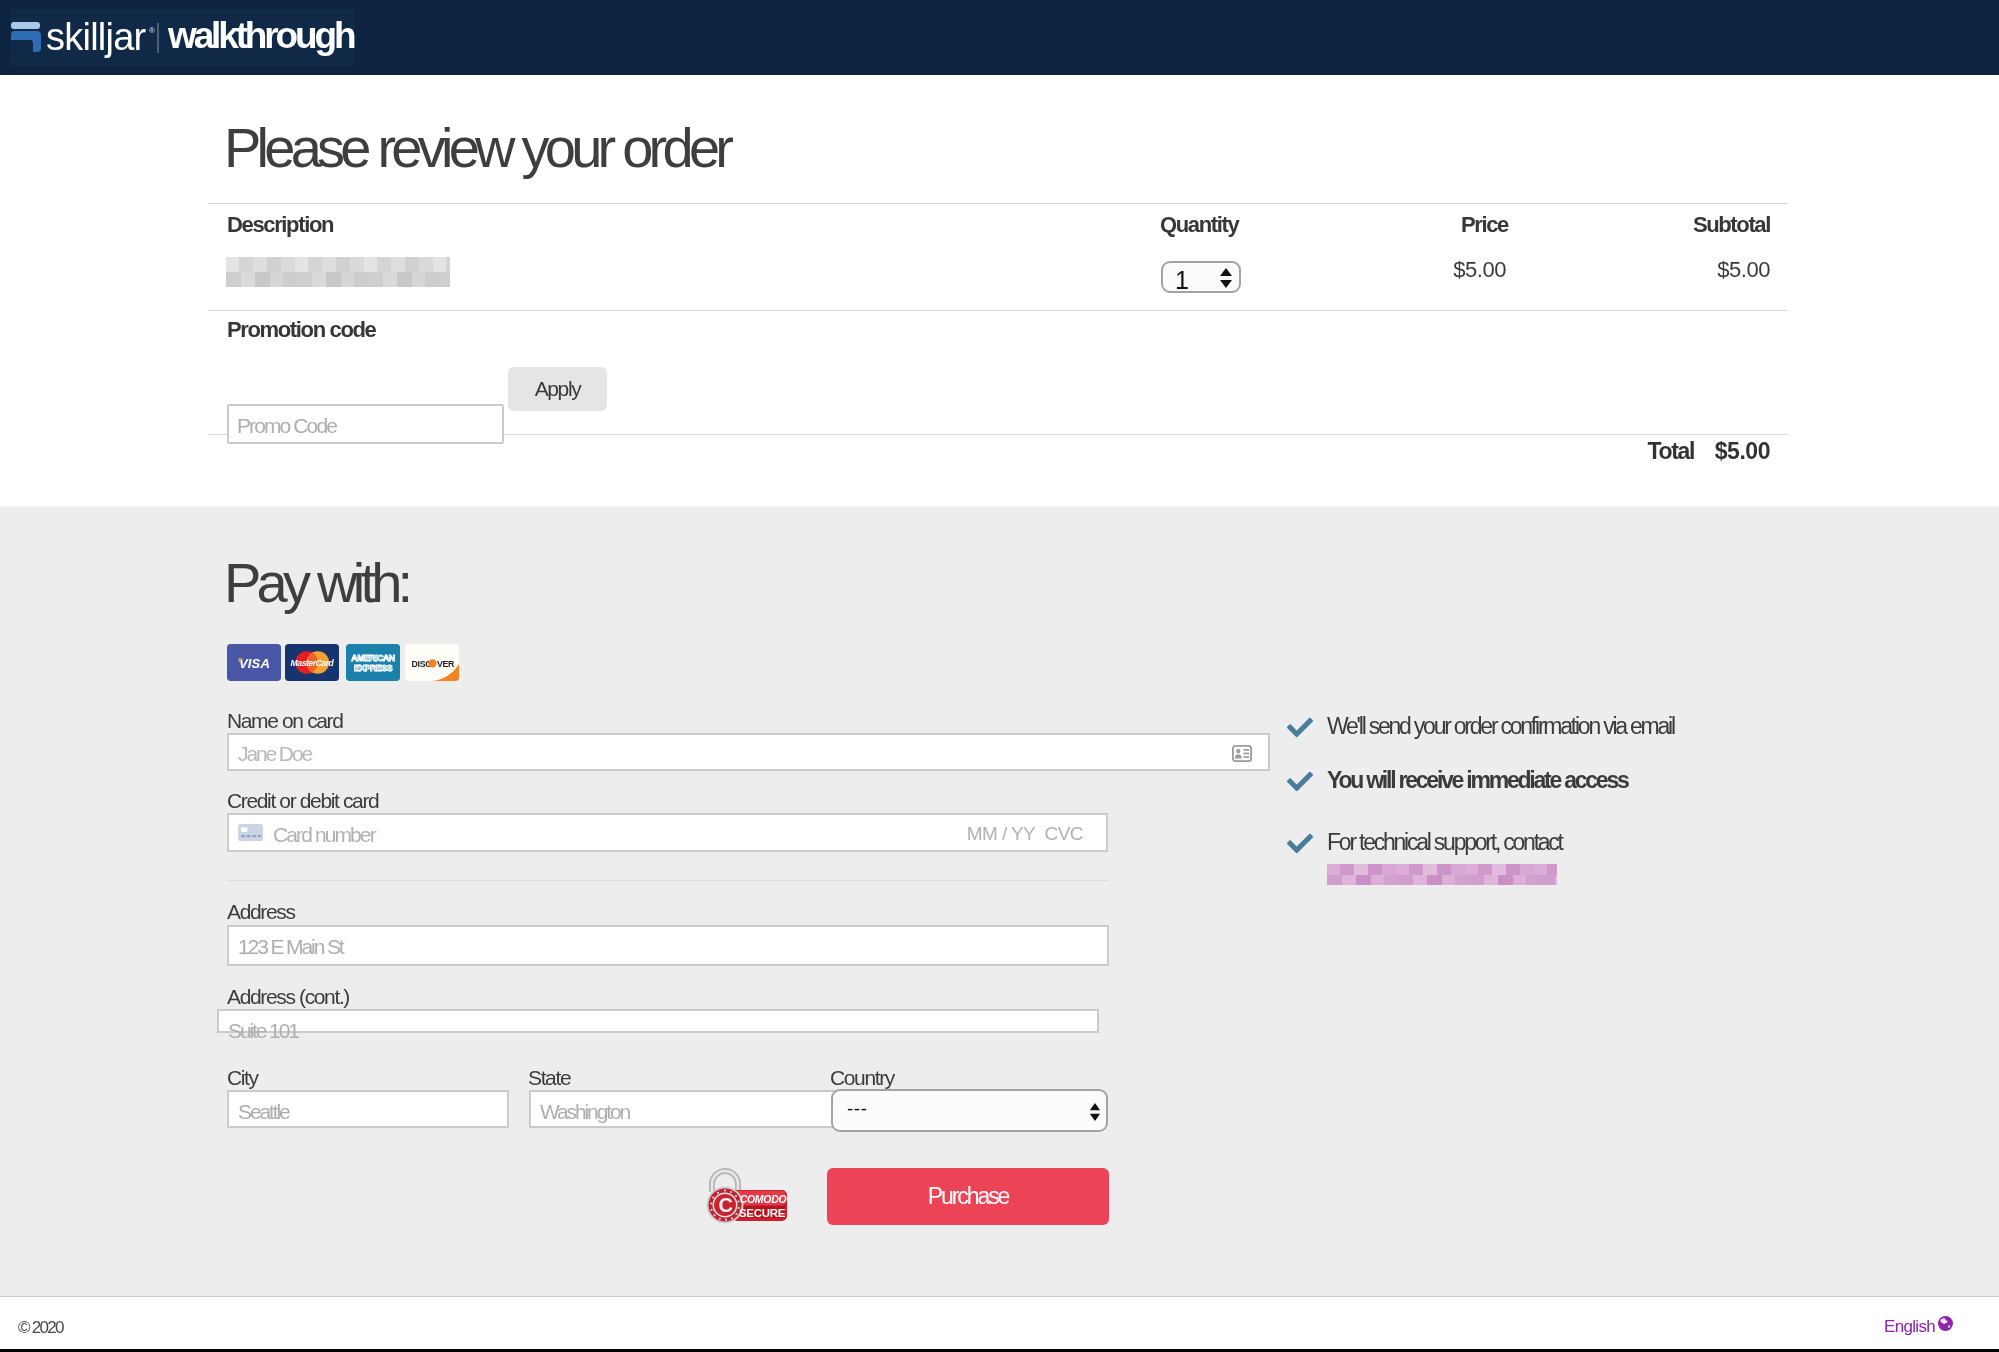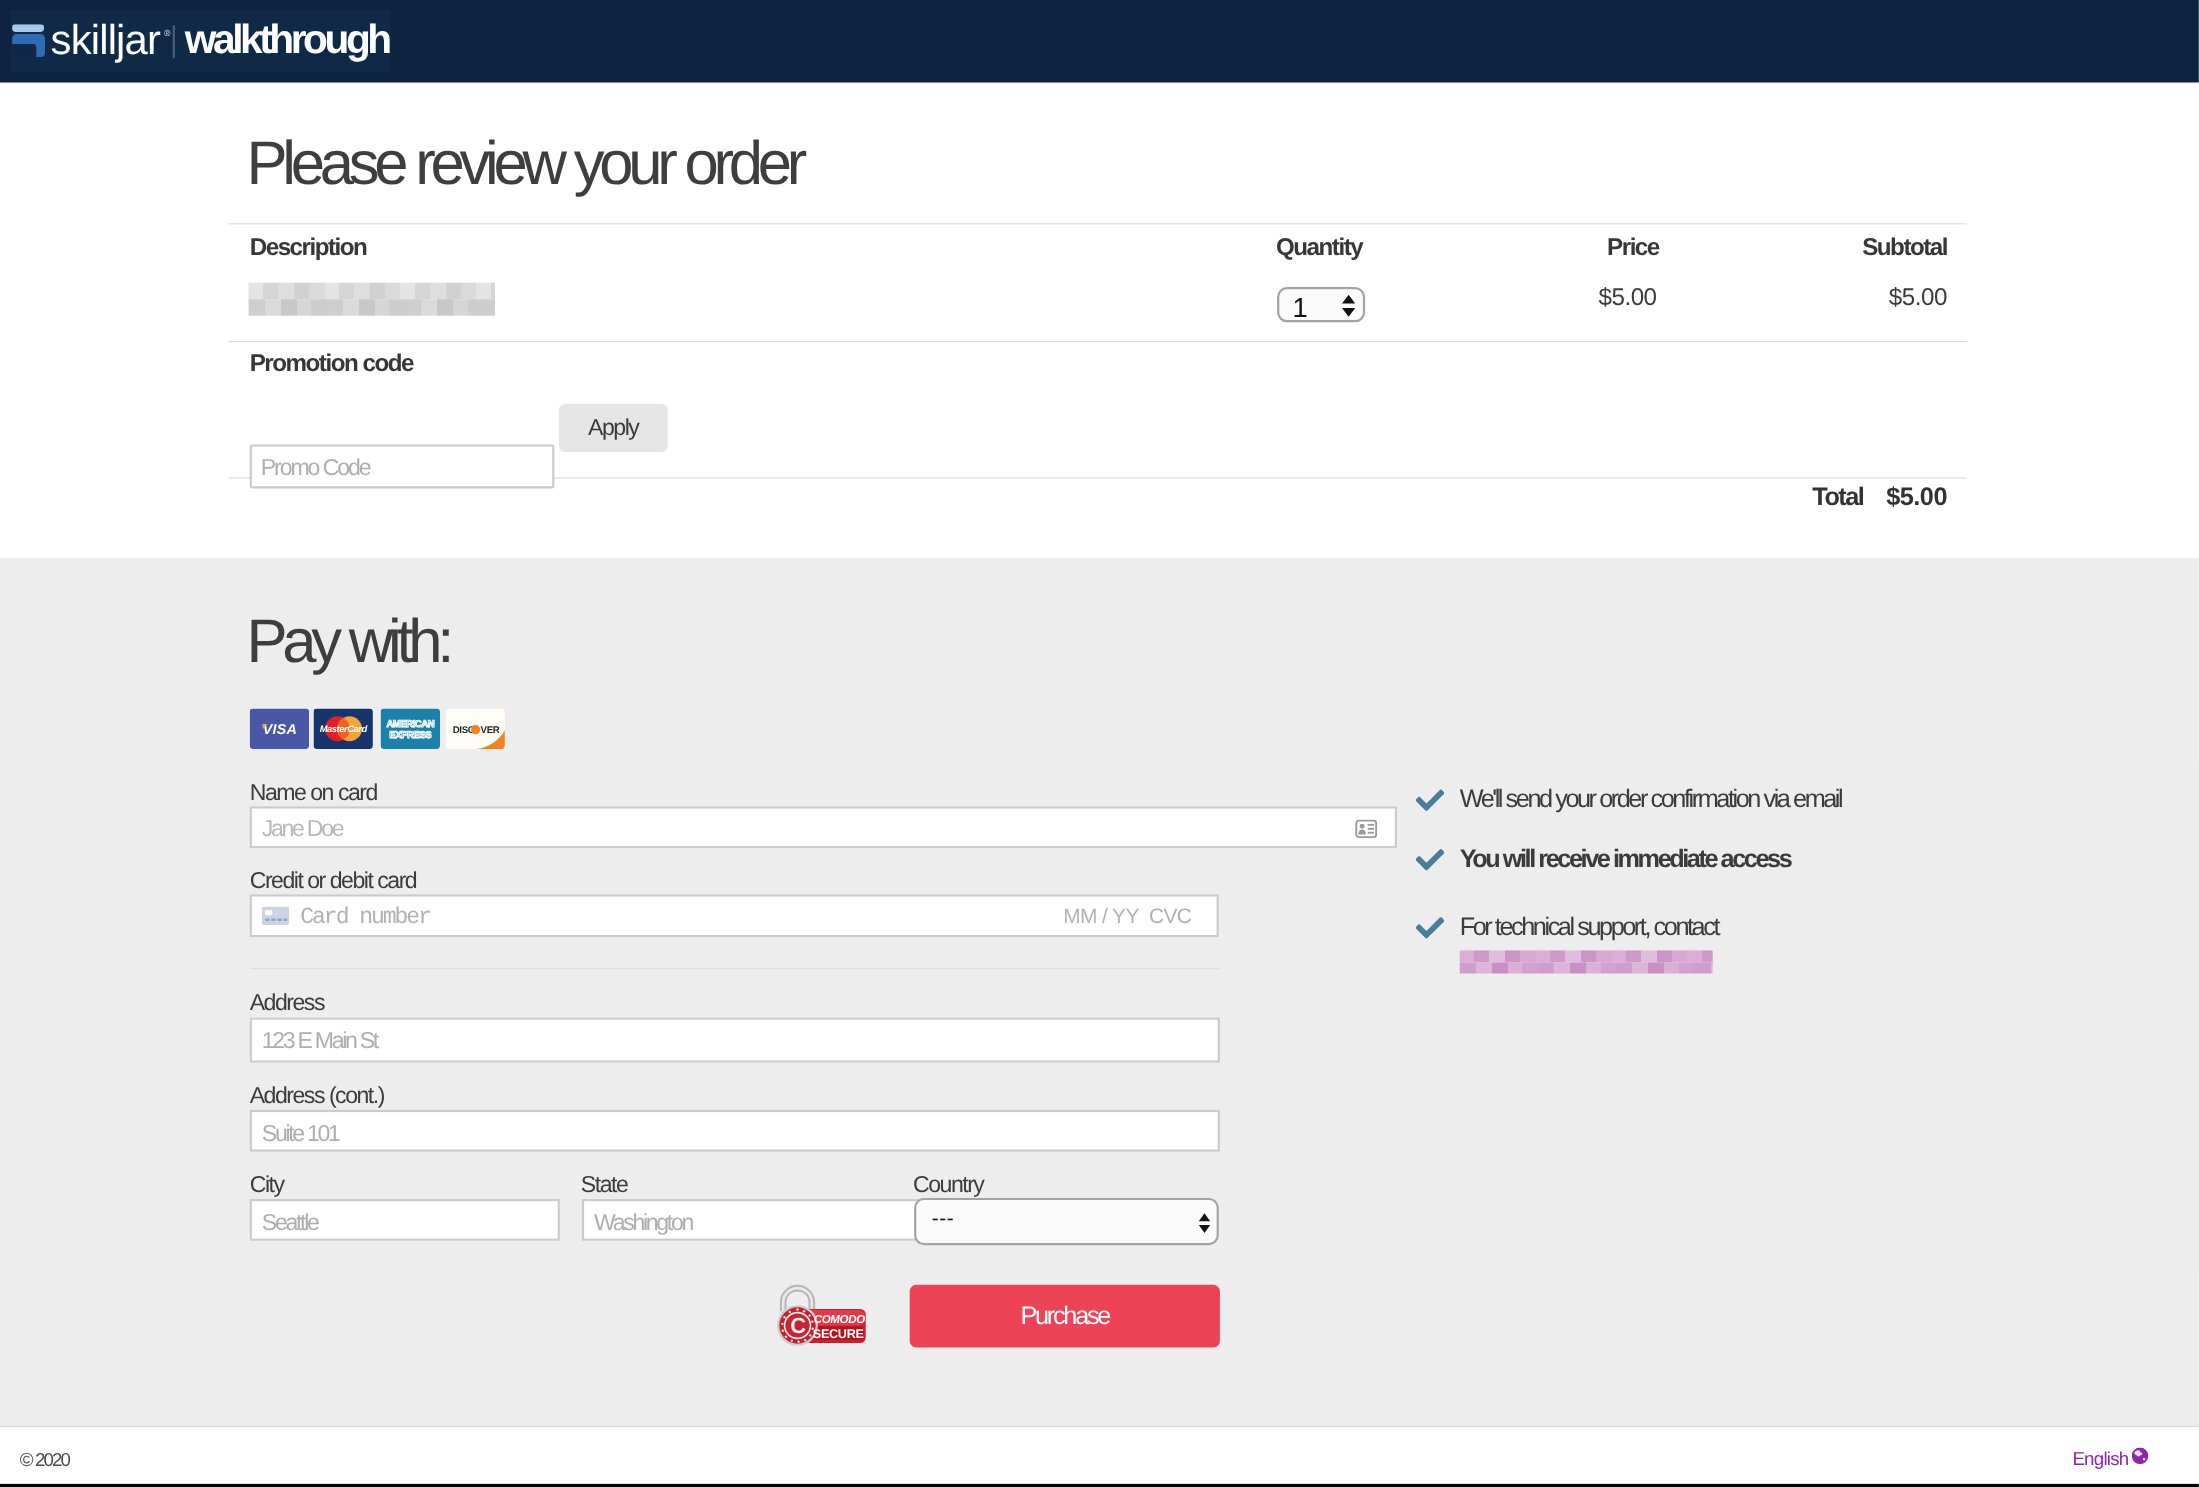--- a/index.html
+++ b/index.html
@@ -60,28 +60,28 @@
   #gray { left:0; top:507px; width:1999px; height:789px; background:#ededed; }
   
   .cicon { position:absolute; top:644px; width:54px; height:37px; border-radius:3px; }
   
   .lbl { font-size:21px; line-height:21px; color:#3c3c3c; }
   #l-name { left:227px; top:710px; }
   #in-name { left:227px; top:733px; width:1043px; height:38px; }
   #in-name .ph { position:absolute; left:9px; top:8px; font-size:21px; line-height:21px; color:#b9b9b9; letter-spacing:-0.1em; }
   #l-card { left:227px; top:790px; }
   #in-card { left:227px; top:813px; width:881px; height:39px; }
-  #in-card .ph { position:absolute; left:44px; top:9px; font-size:21px; line-height:21px; color:#b2b2b2; letter-spacing:-0.09em;font-family:Liberation Mono, monospace; }
+  #in-card .ph { position:absolute; left:44px; top:9px; font-size:21px; line-height:21px; color:#b2b2b2; letter-spacing:-0.09em; }
   #in-card .ph2 { position:absolute; right:23px; top:9px; font-size:19px; line-height:19px; color:#b2b2b2; letter-spacing:-0.03em; }
   #cardsep { left:227px; top:880px; width:881px; height:1px; background:#dddddd; }
   #l-addr { left:227px; top:901px; }
   #in-addr { left:227px; top:925px; width:882px; height:41px; }
   #in-addr .ph, #in-addr2 .ph, #in-city .ph, #in-state .ph { position:absolute; left:9px; top:9px; font-size:21px; line-height:21px; letter-spacing:-0.1em; }
   #l-addr2 { left:227px; top:986px; }
-  #in-addr2 { left:227px; top:1009px; width:882px; height:38px; }
+  #in-addr2 { left:217px; top:1009px; width:882px; height:24px; }
   #l-city { left:227px; top:1067px; }
   #in-city { left:227px; top:1090px; width:282px; height:38px; }
   #l-state { left:528px; top:1067px; }
   #in-state { left:529px; top:1090px; width:326px; height:38px; }
   #l-country { left:830px; top:1067px; }
   #ctrysel { left:831px; top:1089px; width:277px; height:43px; }
   #ctrysel .v { position:absolute; left:14px; top:7px; font-size:19px; color:#111; letter-spacing:0.5px; }
   
   .chk { position:absolute; left:1287px; }
   .chktxt { position:absolute; left:1327px; font-size:23px; line-height:28px; color:#3b3b3b; letter-spacing:-0.097em; }

